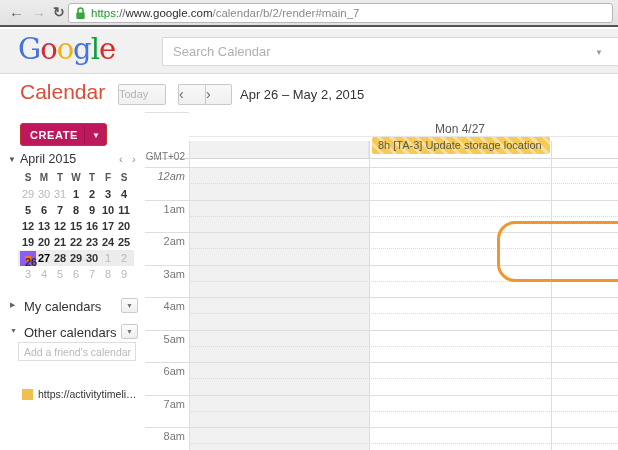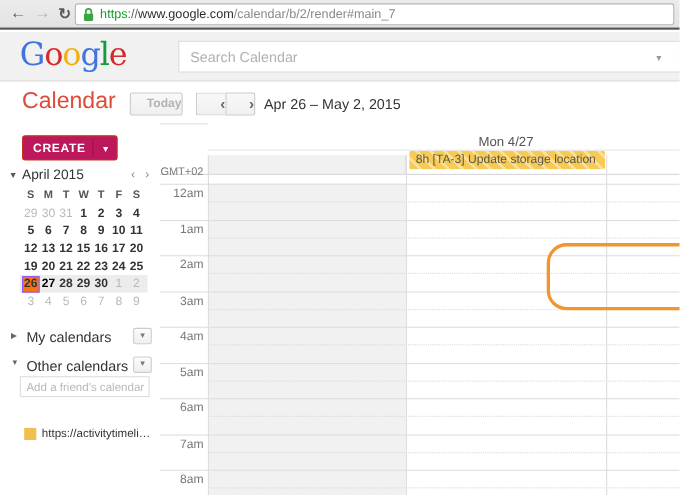--- a/index.html
+++ b/index.html
@@ -30,21 +30,21 @@
                 background:#fff; border:1px solid #d9d9d9; }
   .search-input { width:100%; height:100%; border:none; outline:none; background:transparent;
                   font-family:"Liberation Sans", sans-serif; font-size:13px; color:#c2410c; padding-left:10px; }
   .search-input::placeholder { color:#b0b0b0; opacity:1; }
   .search-caret { position:absolute; right:16px; top:10px; font-size:8px; color:#9a9a9a; cursor:pointer; }
 
   
   .cheader { position:absolute; left:0; top:75px; width:618px; height:35px; background:#fff; }
   .app-title { position:absolute; left:20px; top:5px; font-size:21px; color:#dd4b39; }
   .btn { background:linear-gradient(#f8f8f8,#f0f0f0); border:1px solid #c9c9c9; border-radius:2px;
-         font-size:11px; color:#555; text-align:right; cursor:pointer;font-weight:bold; }
+         font-size:11px; color:#555; text-align:left; cursor:pointer; }
   .today-btn { position:absolute; left:118px; top:9px; width:48px; height:21px; color:#b3b3b3; line-height:19px; }
   .chev { position:absolute; top:9px; width:27px; height:21px; line-height:18px; font-size:14px; color:#666; }
   .chev-prev { left:178px; border-right:none; border-radius:2px 0 0 2px; }
   .chev-next { left:205px; border-radius:0 2px 2px 0; }
   .date-range { position:absolute; left:240px; top:12px; font-size:13px; color:#333; }
 
   
   .sidebar { position:absolute; left:0; top:110px; width:145px; height:340px; background:#fff; }
   .create-btn { position:absolute; left:20px; top:13px; width:87px; height:23px; background:#be185d;
                 border:1px solid #c03523; border-radius:3px; color:#fff; cursor:pointer; }
@@ -59,21 +59,21 @@
   .mc-prev { left:119px; } .mc-next { left:132px; }
   .mc-dayheads { position:absolute; left:20px; top:62px; display:flex; }
   .mc-dayheads span { width:16px; text-align:center; font-size:10px; font-weight:bold; color:#555; }
   .mc-grid { position:absolute; left:20px; top:76px; }
   .mc-row { display:flex; height:16px; align-items:center; }
   .mc-row.current { background:#ececec; margin:0 -2px; padding:0 2px; }
   .mc-day { width:16px; height:15px; line-height:15px; text-align:center; font-size:11px;
             font-weight:bold; color:#333; cursor:pointer; }
   .mc-day.muted { color:#b9b9b9; font-weight:normal; }
   .mc-day.today { color:#000; }
-  .mc-day.selected { border:1px solid #8b5cf6; background:#f97316; line-height:13px; }
+  .mc-day.selected { border:5px solid #8b5cf6; background:#f97316; line-height:13px; }
 
   .side-row { position:absolute; left:0; width:145px; height:16px; }
   .row-expander { position:absolute; left:10px; top:3px; font-size:9px; color:#666; cursor:pointer; }
   .row-label { position:absolute; left:24px; top:1px; font-size:13px; color:#333; cursor:pointer; }
   .row-menu { position:absolute; left:121px; top:0px; width:17px; height:15px;
               background:linear-gradient(#fcfcfc,#efefef); border:1px solid #ccc; border-radius:2px;
               font-size:7px; color:#777; text-align:center; line-height:13px; cursor:pointer; }
   .add-cal { position:absolute; left:18px; top:232px; width:118px; height:19px; border:1px solid #ddd;
              font-family:"Liberation Sans", sans-serif; font-size:10.5px; color:#555; padding-left:5px; outline:none; }
   .add-cal::placeholder { color:#b9b9b9; opacity:1; }
@@ -255,21 +255,21 @@
     <div class="hline hline-allday-bottom"></div>
 
     <div class="vline v-gutter"></div>
     <div class="vline v-sunmon"></div>
     <div class="vline v-mon3"></div>
 
     <div class="tz-label">GMT+02</div>
     <div id="grid-lines">
         <div class="hline" style="top: 57px;"></div>
         <div class="dotline" style="top: 73px;"></div>
-        <div class="time-label" style="top: 60px;">12am</div>
+        <div class="time-label" style="top: 60px; font-style: italic;">12am</div>
         <div class="hline" style="top: 89.5px;"></div>
         <div class="dotline" style="top: 105.5px;"></div>
         <div class="time-label" style="top: 92.5px;">1am</div>
         <div class="hline" style="top: 122px;"></div>
         <div class="dotline" style="top: 138px;"></div>
         <div class="time-label" style="top: 125px;">2am</div>
         <div class="hline" style="top: 154.5px;"></div>
         <div class="dotline" style="top: 170.5px;"></div>
         <div class="time-label" style="top: 157.5px;">3am</div>
         <div class="hline" style="top: 187px;"></div>

